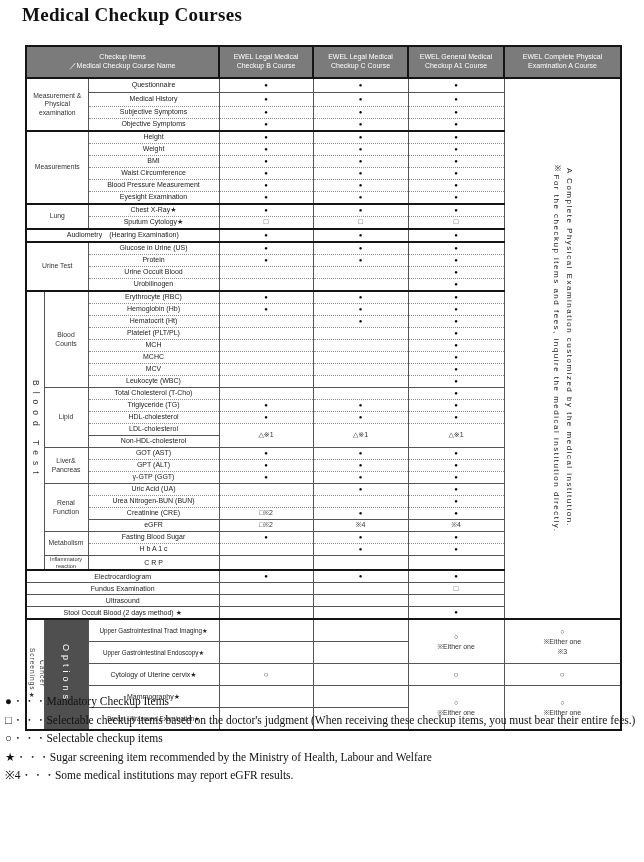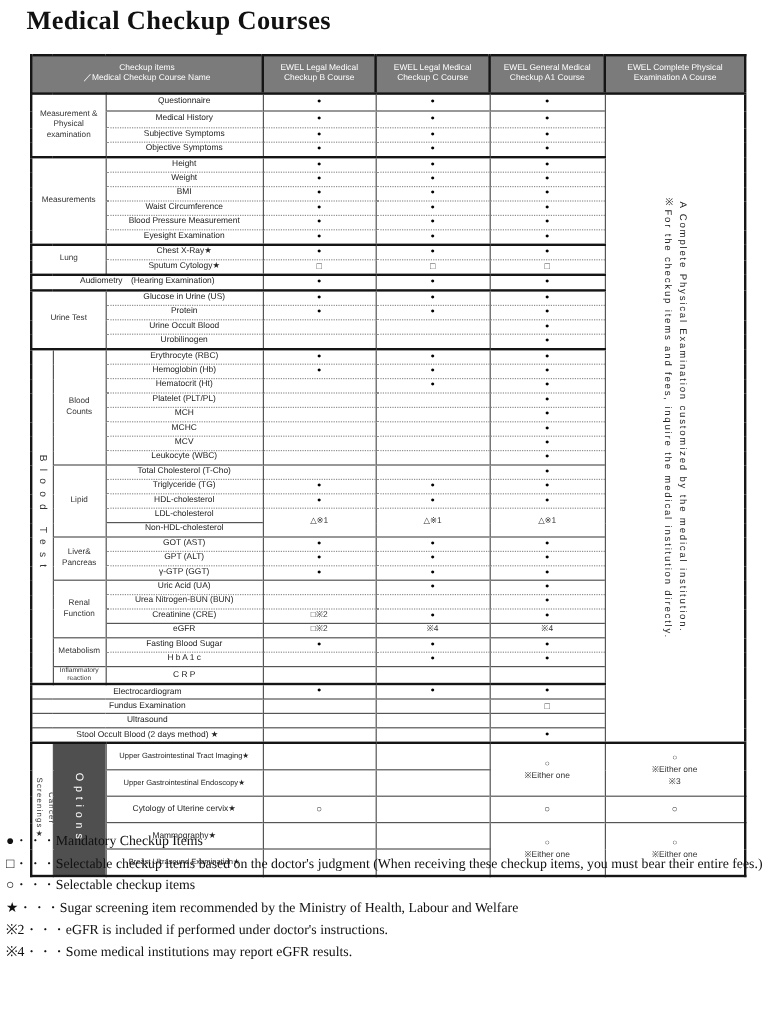--- a/index.html
+++ b/index.html
@@ -1,19 +1,19 @@
 <!DOCTYPE html>
 <html><head>
 <meta charset="utf-8">
 <style>
   html,body{margin:0;padding:0}
   body{width:644px;height:862px;background:#ffffff;position:relative;
        font-family:"Liberation Sans",sans-serif;color:#1a1a1a;}
   .title{position:absolute;left:22px;top:4px;font-family:"Liberation Serif",serif;
-         font-weight:bold;font-size:22px;letter-spacing:.3px;color:#111;}
+         font-weight:bold;font-size:19px;letter-spacing:.3px;color:#111;}
   table.chk{position:absolute;left:25px;top:45px;width:595px;border-collapse:collapse;
             table-layout:fixed;border:2px solid #151515;}
   .chk th{background:#7b7b7b;color:#fff;font-size:7px;font-weight:normal;line-height:1.25;
           height:30px;padding:0;text-align:center;vertical-align:middle;white-space:pre-line;
           border-left:2px solid #151515;border-bottom:2px solid #151515;}
   .chk td{padding:0;height:11px;text-align:center;vertical-align:middle;overflow:hidden;
           font-size:7px;line-height:1.15;color:#222;white-space:pre-line;
           border-left:1px solid #555;}
   tr.h13>td{height:13px}
   tr.tall>td{height:21px}
@@ -389,15 +389,14 @@
         <td class=" bt-solid"></td>
       </tr>
     </tbody>
 </table>
 
 <div class="legend">
     <div class="lg">●・・・Mandatory Checkup Items</div>
     <div class="lg">□・・・Selectable checkup items based on the doctor's judgment (When receiving these checkup items, you must bear their entire fees.)</div>
     <div class="lg">○・・・Selectable checkup items</div>
     <div class="lg">★・・・Sugar screening item recommended by the Ministry of Health, Labour and Welfare</div>
-    <div class="lg">※2・・・eGFR is included if performed under doctor's instructions.</div>
     <div class="lg">※4・・・Some medical institutions may report eGFR results.</div>
   </div>
 
 </body></html>

